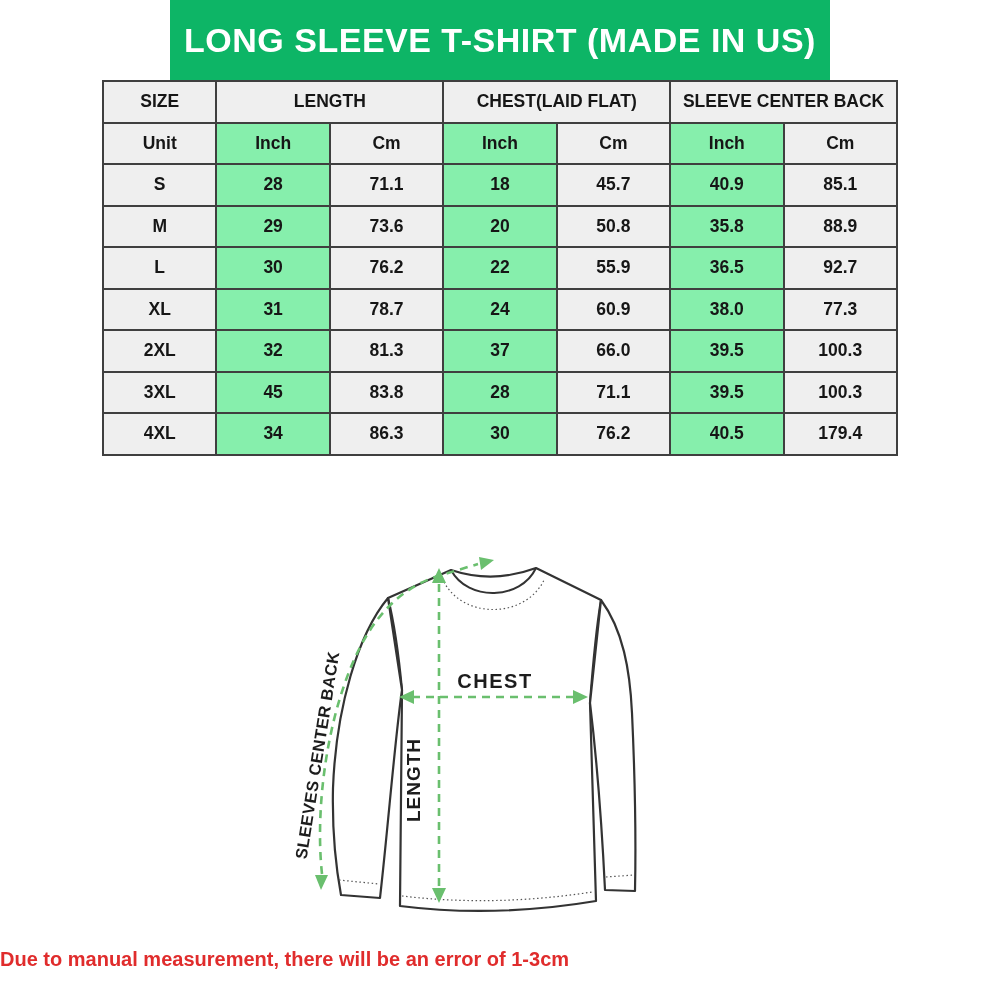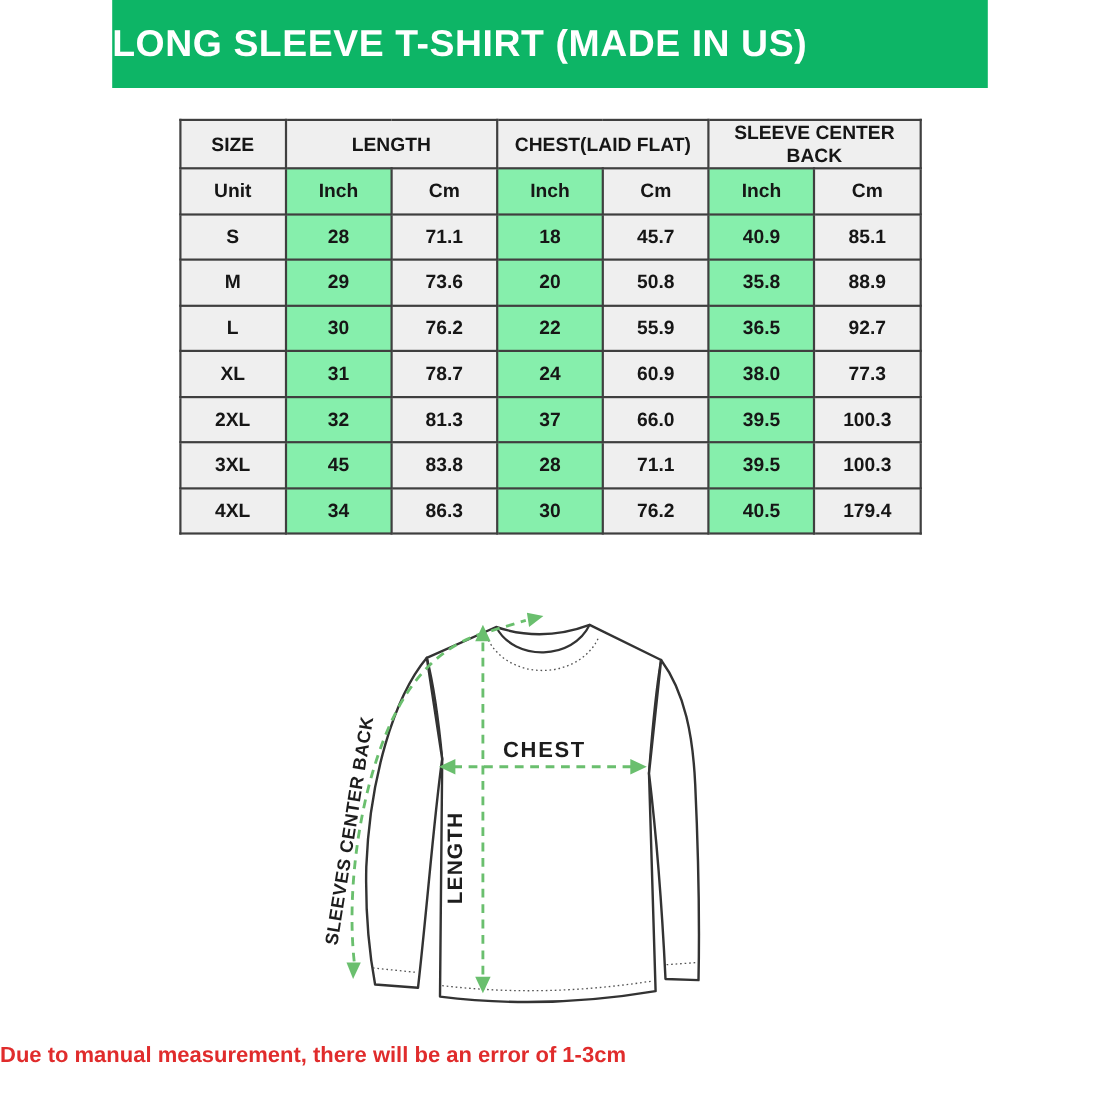--- a/index.html
+++ b/index.html
@@ -8,26 +8,26 @@
     --note_red:#e02c2c;
     --cell_gray:#efefef;
     --border_gray:#3f3f3f;
     --line_dark:#333333;
   }
   *{box-sizing:border-box;margin:0;padding:0;}
   html,body{width:1000px;height:1000px;background:#ffffff;overflow:hidden;
     font-family:"Liberation Sans",sans-serif;}
   .page{position:relative;width:1000px;height:1000px;background:#fff;}
 
-  .header-bar{width:796px;height:80px;margin:0 auto;background:var(--brand_green);
-    display:flex;align-items:center;}
+  .header-bar{width:660px;height:80px;margin:0 auto;background:var(--brand_green);
+    display:flex;align-items:center;justify-content:center;}
   .header-bar h1{color:#ffffff;font-size:34px;font-weight:bold;letter-spacing:.5px;
     white-space:nowrap;}
 
-  table.size-table{width:675px;margin:28px auto 0;border-collapse:collapse;
+  table.size-table{width:796px;margin:0 auto 0;border-collapse:collapse;
     table-layout:fixed;}
   .size-table th,.size-table td{border:2px solid var(--border_gray);height:41.5px;
     text-align:center;vertical-align:middle;font-size:17.5px;font-weight:bold;
     color:#161616;padding:0;}
   .size-table .g{background:var(--cell_gray);}
   .size-table .w{background:#86efac;}
 
   .diagram-svg{position:absolute;left:278px;top:538px;}
   .shirt-line{fill:#ffffff;stroke:var(--line_dark);stroke-width:2.2;
     stroke-linejoin:round;}

